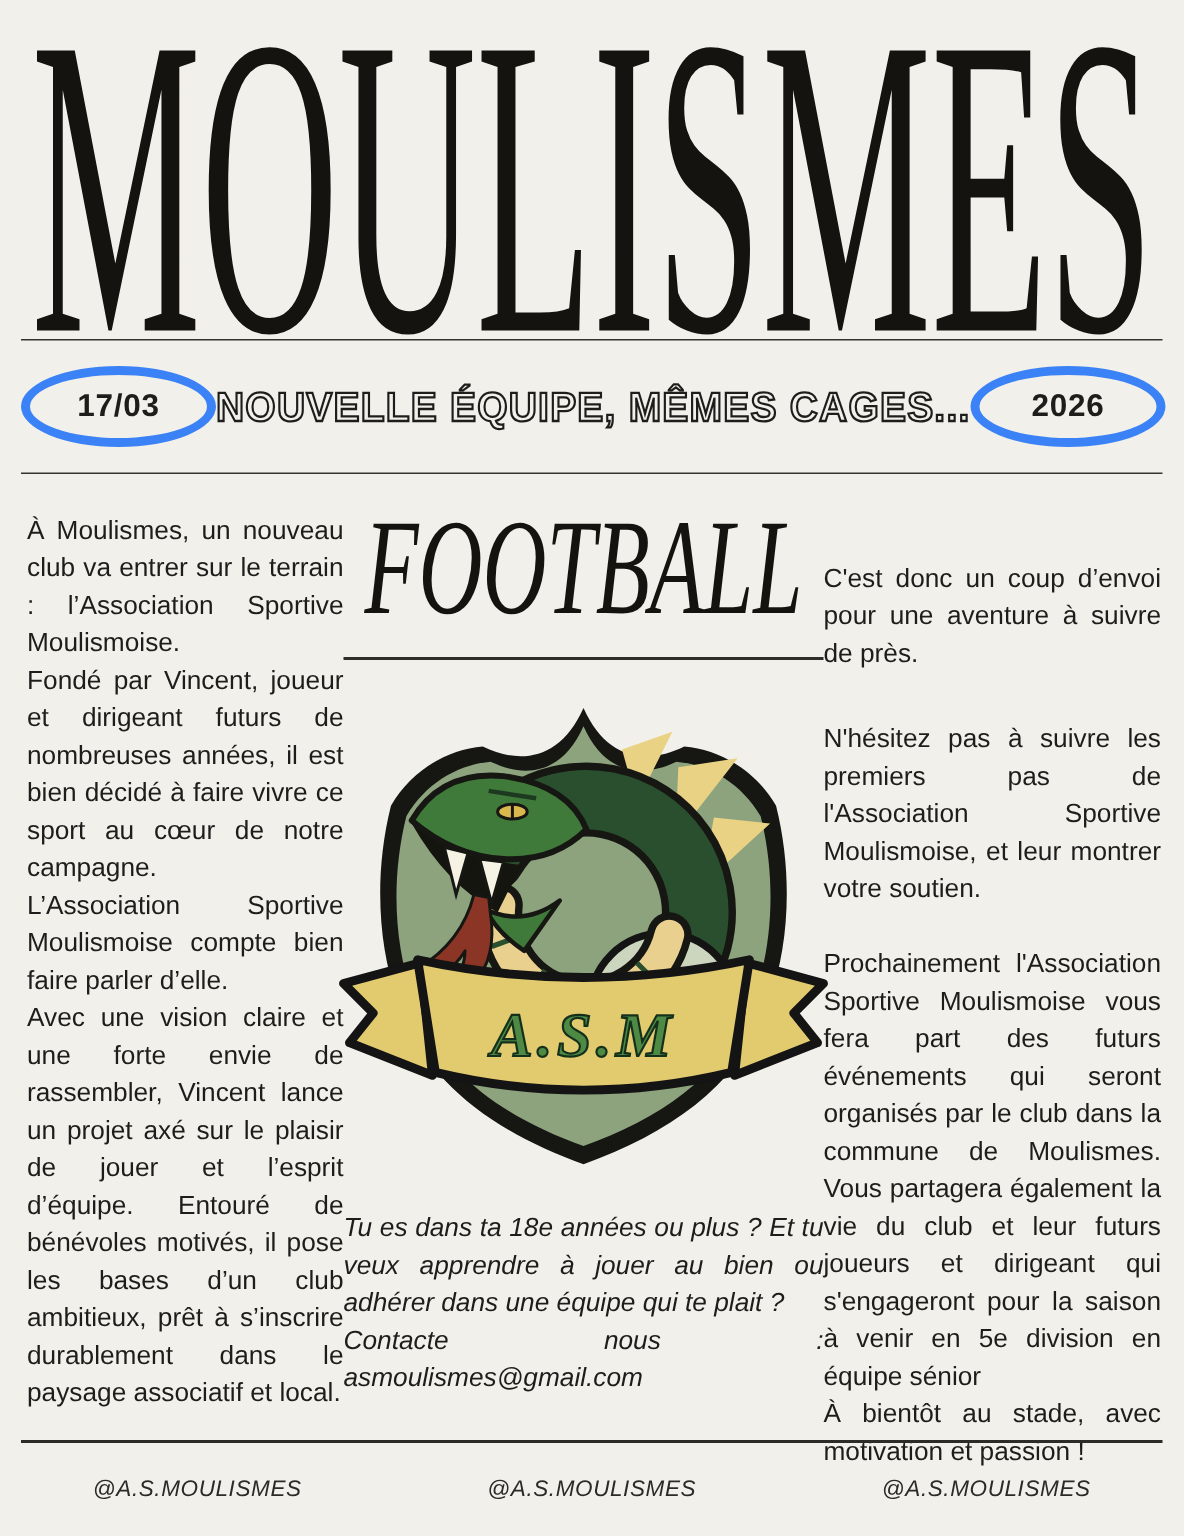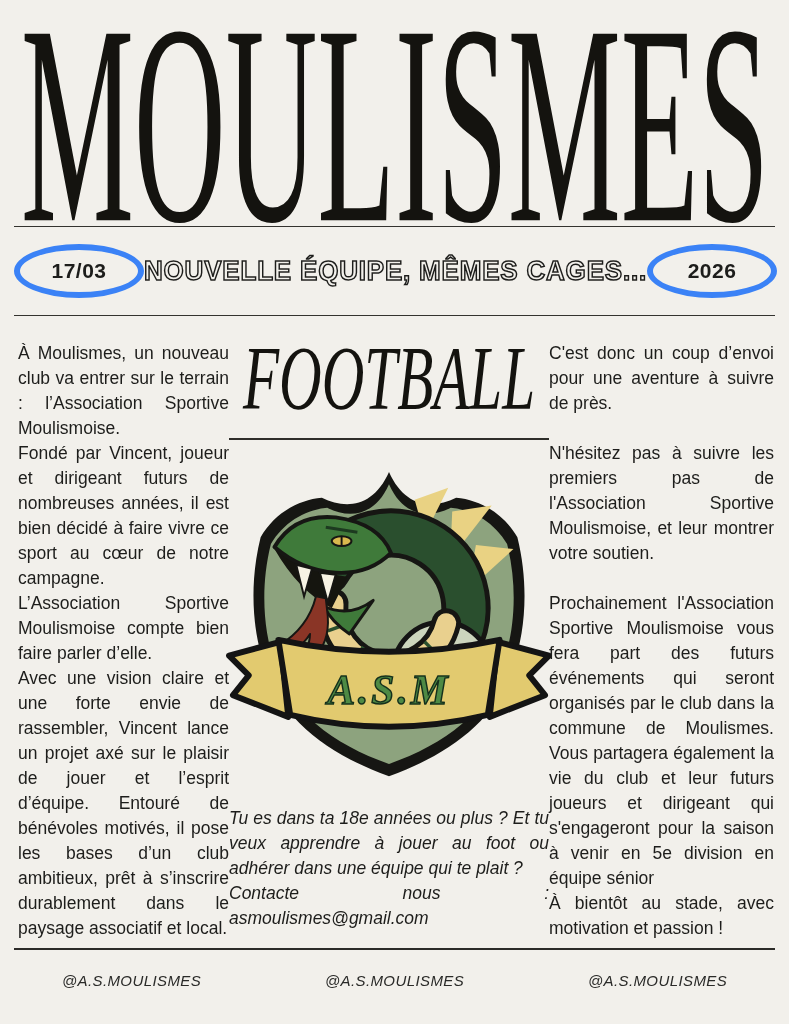--- a/index.html
+++ b/index.html
@@ -52,41 +52,41 @@
     display:grid;
     grid-template-columns:211px 320px 1fr;
     padding:25px 15px 0 18px;
   }
   .col p{
     margin:0;
     font-size:17.5px;line-height:25px;
     text-align:justify;
     text-justify:inter-word;
   }
-  .col p.gap-after{margin-bottom:25px;}
+  .col p.gap-after{margin-bottom:25px;margin-top:32px;}
 
   .col-middle{text-align:center;font-style:italic;}
   .col-middle .section-rule{margin:19px 0 0;border:none;border-top:2px solid #2f2e2a;}
   .football-svg{display:block;margin:0 auto;}
   .football-text{font-family:"Liberation Serif",serif;fill:#14130f;}
   .crest-svg{display:block;margin:30px -8px 0;}
 
   .cta{
     margin:20px 0 0 !important;
     font-size:19px;line-height:29px;
     text-align:justify;
   }
   .contact-line{
     margin:0 !important;
     font-size:19px;line-height:29px;
     text-align:right;
   }
 
   
-  .footer{position:absolute;left:0;right:0;bottom:16px;height:60px;}
+  .footer{position:absolute;left:0;right:0;bottom:4px;height:60px;}
   .handles{
     display:flex;margin-top:22px;
   }
   .handles span{
     flex:1;text-align:center;
     font-style:italic;font-size:15px;letter-spacing:.4px;color:#2a2a28;
   }
 </style>
 </head>
 <body>
@@ -209,21 +209,21 @@
         </g>
 
         <g stroke="#141414" stroke-width="6" stroke-linejoin="round" fill="#e2ca6f">
           <path d="M60 174 L8 188 L28 208 L12 228 L68 250 Z"></path>
           <path d="M280 174 L332 188 L312 208 L328 228 L272 250 Z"></path>
           <path d="M58 172 Q170 196 282 172 L270 248 Q170 272 70 248 Z"></path>
         </g>
         <text x="170" y="237" text-anchor="middle" font-family="Liberation Serif, serif" font-size="42" font-weight="bold" fill="#4e8a44" stroke="#14301c" stroke-width="1.5" letter-spacing="3">A.S.M</text>
       </svg>
 
-      <p class="cta">Tu es dans ta 18e années ou plus ? Et tu veux apprendre à jouer au foot ou adhérer dans une équipe qui te plait ?</p>
+      <p class="cta">Tu es dans ta 18e années ou plus ? Et tu veux apprendre à jouer au bien ou adhérer dans une équipe qui te plait ?</p>
       <p class="contact-line">Contacte nous : asmoulismes@gmail.com</p>
     </div>
 
     <div class="col col-right">
       <p class="gap-after">C'est donc un coup d’envoi pour une aventure à suivre de près.</p>
       <p class="gap-after">N'hésitez pas à suivre les premiers pas de l'Association Sportive Moulismoise, et leur montrer votre soutien.</p>
       <p>Prochainement l'Association Sportive Moulismoise vous fera part des futurs événements qui seront organisés par le club dans la commune de Moulismes. Vous partagera également la vie du club et leur futurs joueurs et dirigeant qui s'engageront pour la saison à venir en 5e division en équipe sénior</p>
       <p>À bientôt au stade, avec motivation et passion !</p>
     </div>
 

